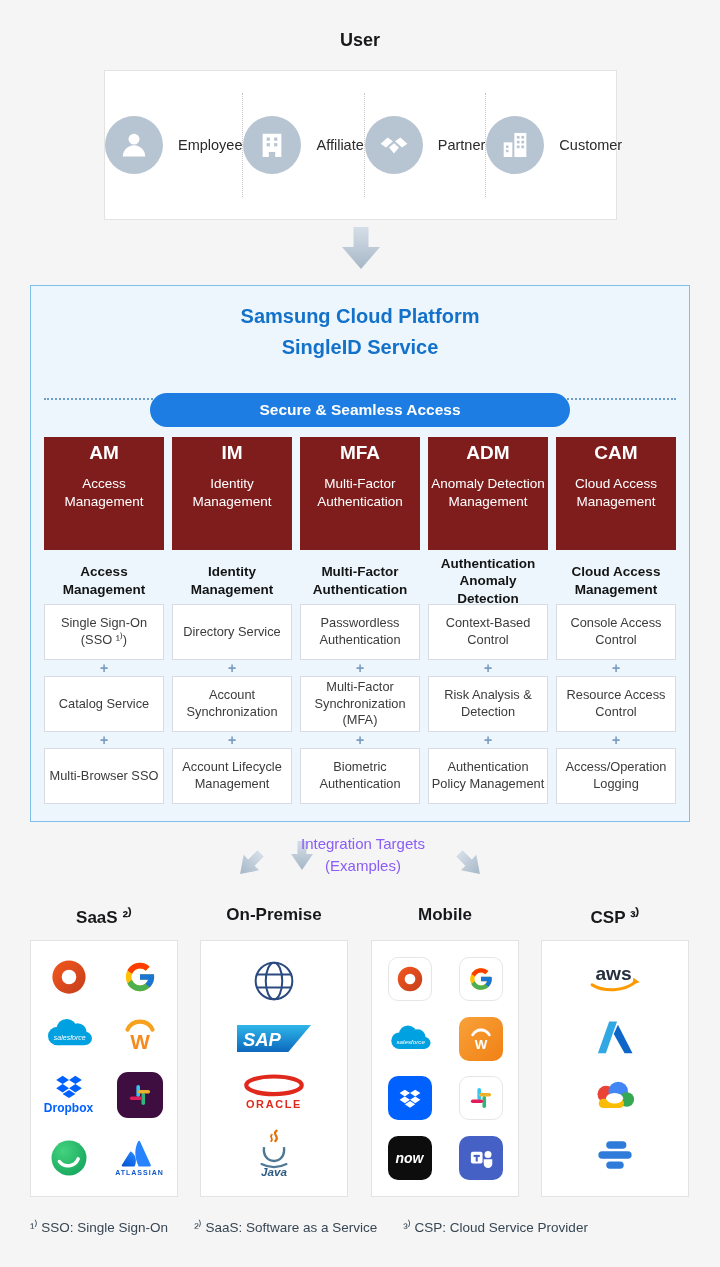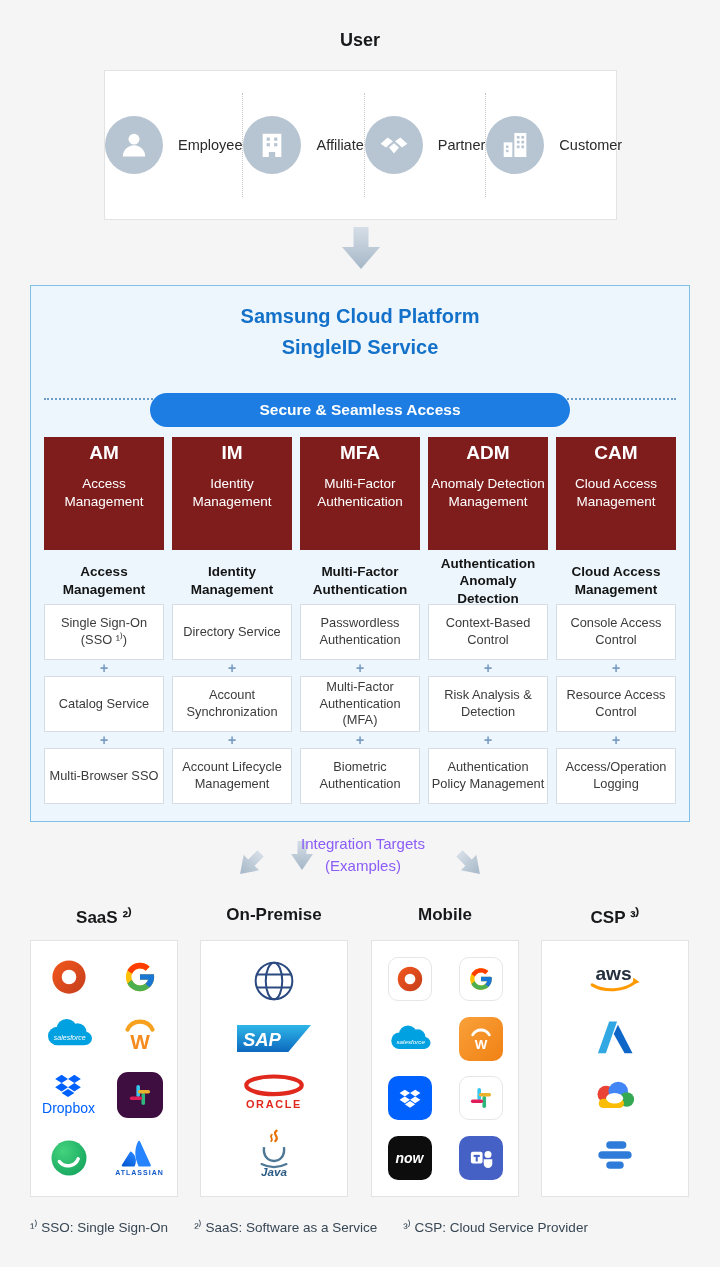--- a/index.html
+++ b/index.html
@@ -44,21 +44,21 @@
   .th4 { left:541px; width:148px; }
   .tb { top:940px; height:257px; background:#fff; border:1px solid #e3e3e4; }
   .tb1 { left:30px; width:148px; }
   .tb2 { left:200px; width:148px; }
   .tb3 { left:371px; width:148px; }
   .tb4 { left:541px; width:148px; }
   .grid2 { display:grid; grid-template-columns:1fr 1fr; height:100%; padding:8px 2px; justify-items:center; align-items:center; }
   .col1 { display:flex; flex-direction:column; height:100%; padding:10px 0; align-items:center; justify-content:space-around; }
   .logo-cell { display:flex; align-items:center; justify-content:center; }
   .logo-stack { display:flex; flex-direction:column; align-items:center; gap:2px; }
-  .db-text { font-size:14px; font-weight:normal; color:#0061FF; }
+  .db-text { font-size:12px; font-weight:bold; color:#0061FF; }
   .atl-text { font-size:7px; font-weight:bold; letter-spacing:1px; color:#1158c8; }
   .tile { width:44px; height:44px; border-radius:10px; display:flex; align-items:center; justify-content:center; }
   .tile-white { background:#fff; border:1px solid #e6e6e6; }
   .tile-workday { background:linear-gradient(135deg,#F9A13A,#F08114); }
   .tile-dropbox { background:#0061FF; }
   .tile-now { background:#0d0d0d; }
   .tile-teams { background:#4661C5; }
   .tile-slackdark { width:46px; height:46px; border-radius:11px; background:#3F0E40; display:flex; align-items:center; justify-content:center; }
   .now-text { color:#fff; font-size:14px; font-weight:bold; font-style:italic; }
 
@@ -203,21 +203,21 @@
       </div>
 
       <div class="svc-col">
         <div class="col-head">
           <div class="acr">MFA</div>
           <div class="cname">Multi-Factor Authentication</div>
         </div>
         <div class="col-sub">Multi-Factor Authentication</div>
         <div class="feature">Passwordless Authentication</div>
         <div class="plus">+</div>
-        <div class="feature">Multi-Factor Authentication (MFA)</div>
+        <div class="feature">Multi-Factor Synchronization (MFA)</div>
         <div class="plus">+</div>
         <div class="feature">Biometric Authentication</div>
       </div>
 
       <div class="svc-col">
         <div class="col-head">
           <div class="acr">ADM</div>
           <div class="cname">Anomaly Detection Management</div>
         </div>
         <div class="col-sub">Authentication Anomaly Detection</div>

